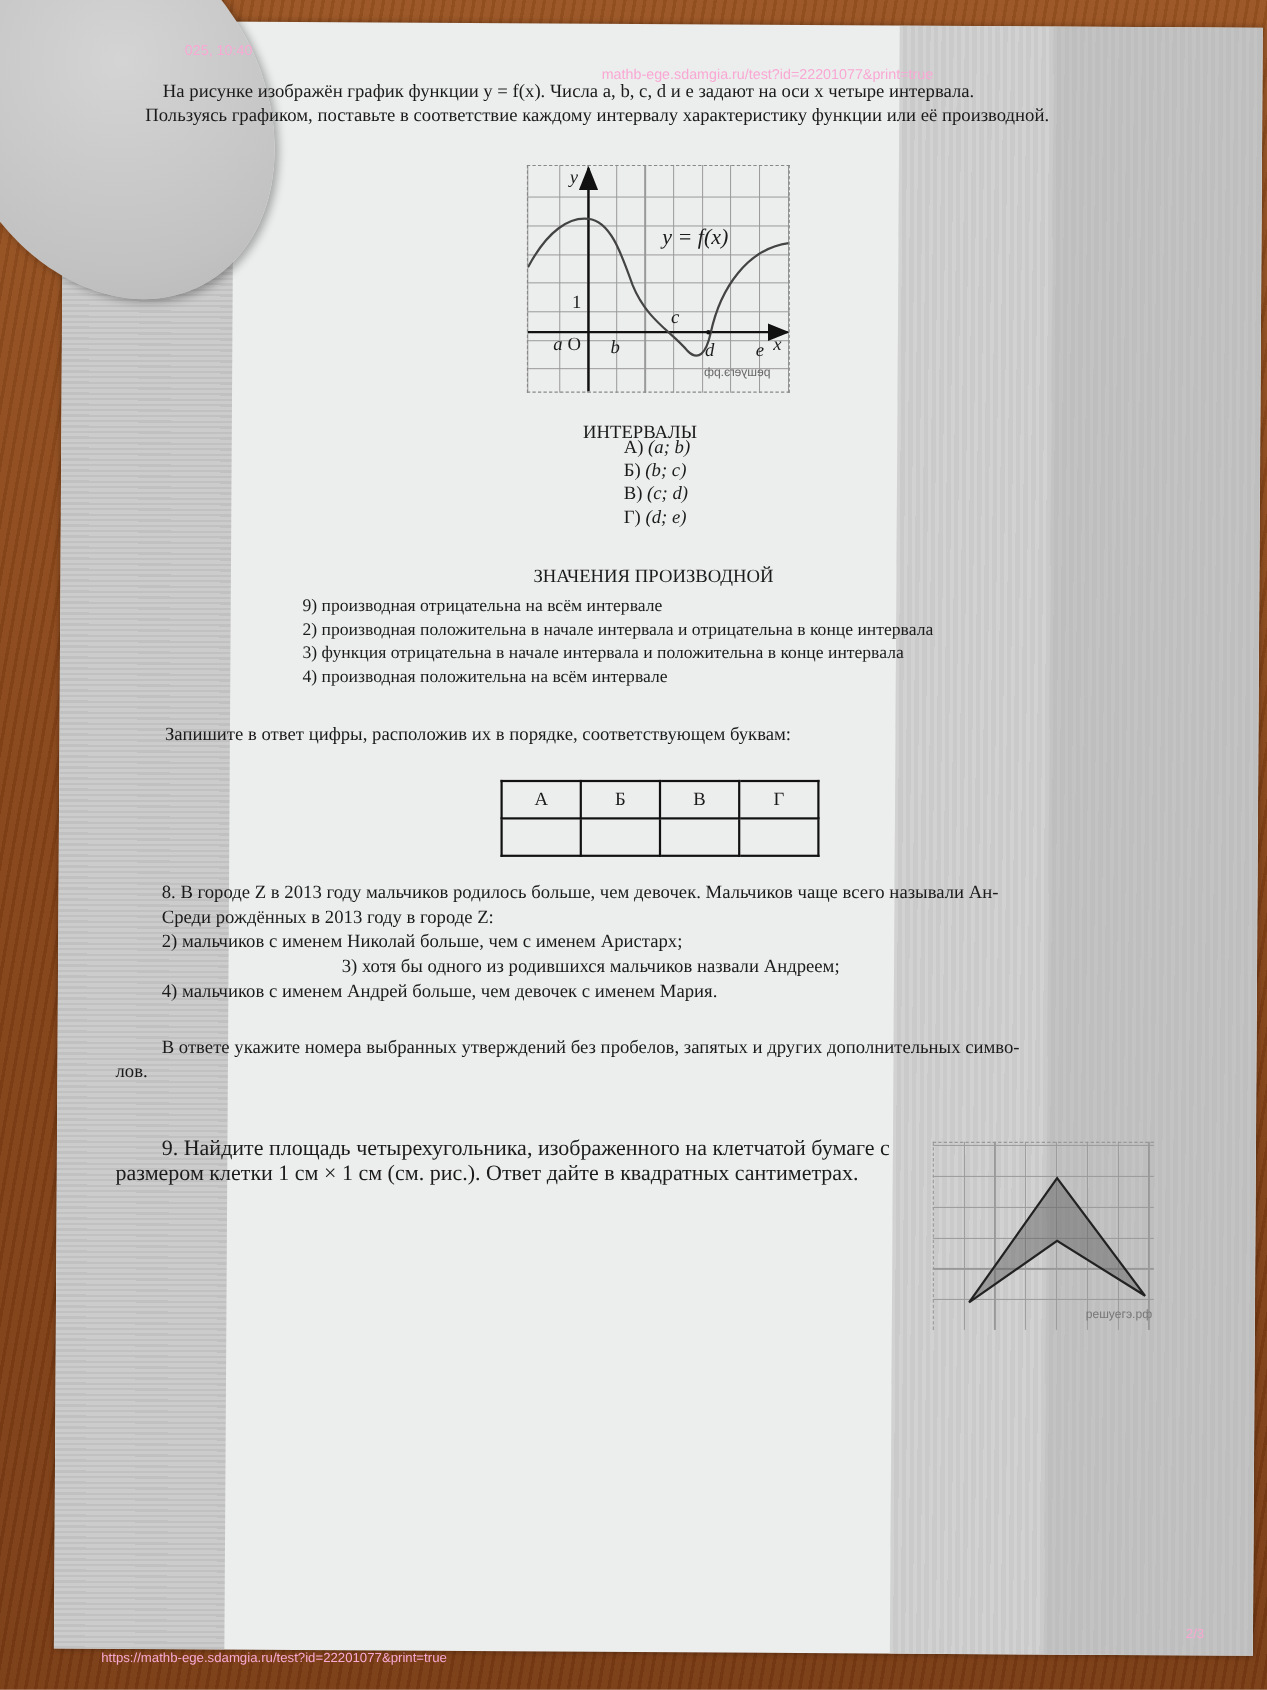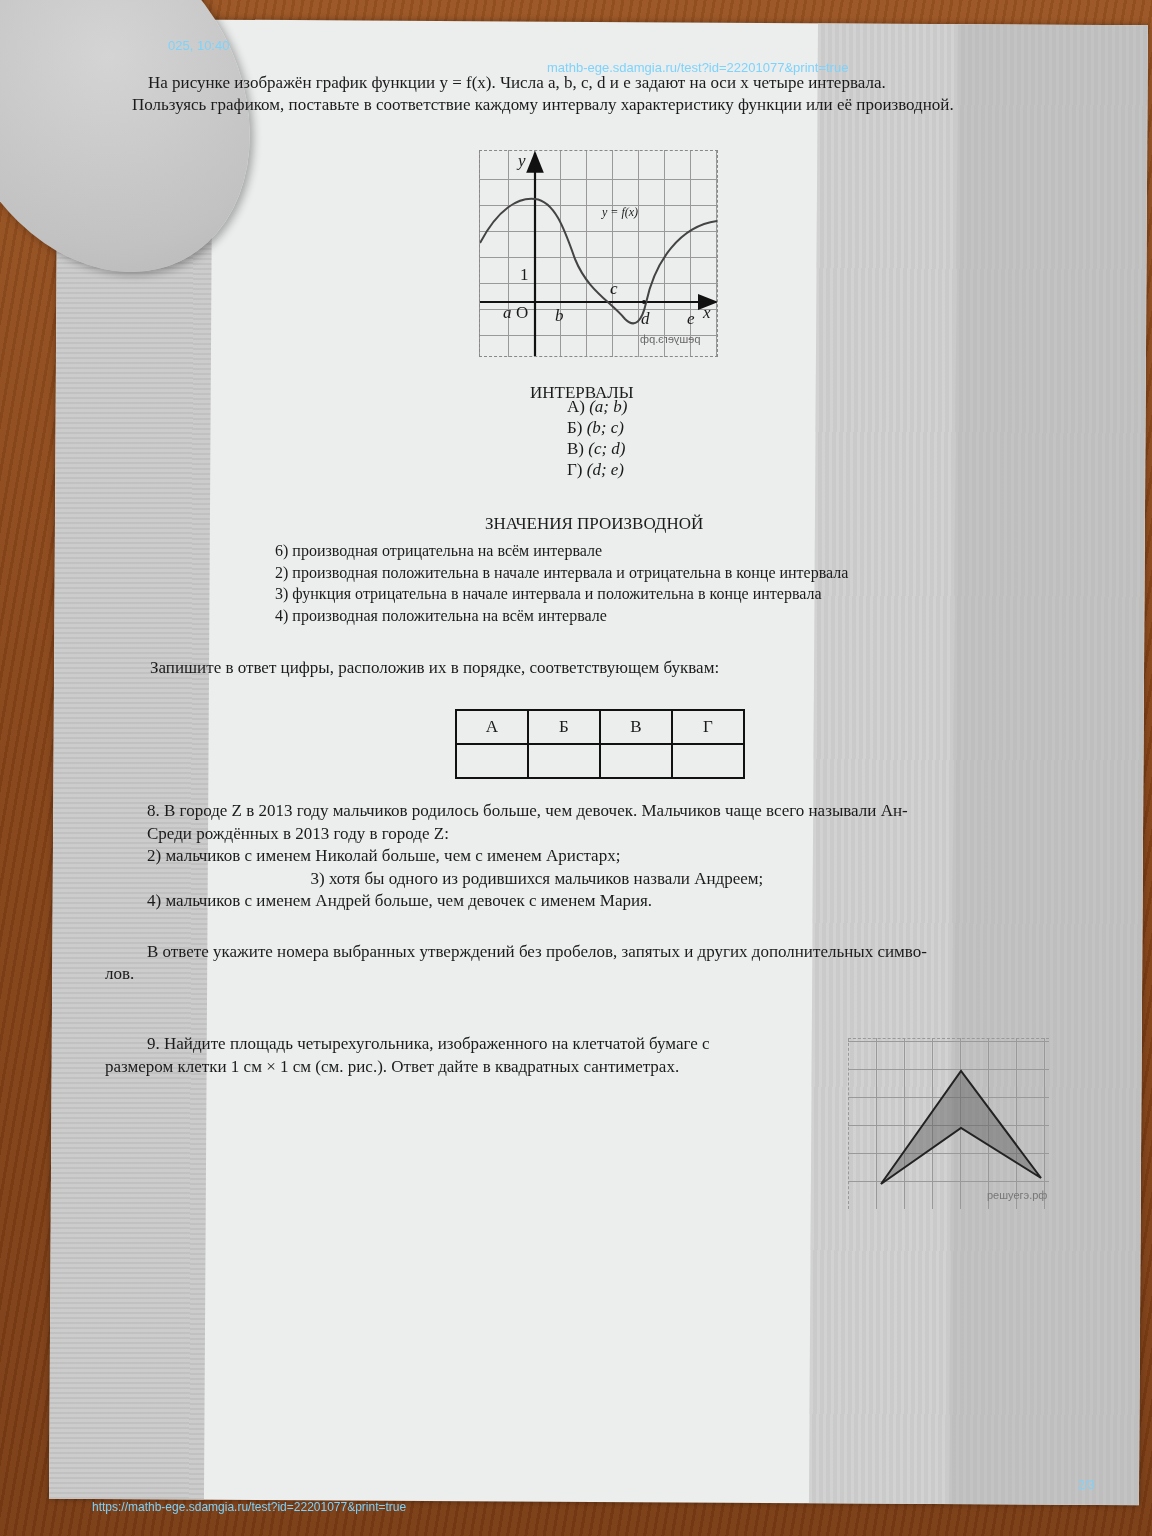--- a/index.html
+++ b/index.html
@@ -15,21 +15,21 @@
   .page .band-left{position:absolute;left:0;top:0;width:155px;height:100%;
         background:repeating-linear-gradient(0deg,#b9b9b9 0 2px,#c6c6c6 2px 5px);opacity:.85;}
   .page .band-right{position:absolute;left:760px;top:0;width:330px;height:100%;
         background:repeating-linear-gradient(90deg,#cdcdcd 0 3px,#c4c4c4 3px 7px);opacity:.85;}
   .page .band-right2{position:absolute;left:900px;top:0;width:190px;height:100%;
         background:rgba(170,170,170,0.35);}
   .curl{position:absolute;left:-40px;top:-80px;width:280px;height:360px;border-radius:50%;
         background:radial-gradient(circle at 60% 40%,#d4d4d4,#c2c2c2 70%,#b5b5b5);
         transform:rotate(-28deg);box-shadow:2px 4px 8px rgba(0,0,0,0.3);z-index:5;}
   .abs{position:absolute;}
-  .hdr{font-family:"Liberation Sans",sans-serif;font-size:13px;color:#7dd3fc;}
+  .hdr{font-family:"Liberation Sans",sans-serif;font-size:13px;color:#f9a8d4;}
   .txt{font-size:17px;line-height:22px;white-space:nowrap;}
   .graph{position:absolute;left:479px;top:150px;width:237px;height:205px;
          border:1px dashed #888;background:
            repeating-linear-gradient(90deg,transparent 0 25px,#999 25px 26px),
            repeating-linear-gradient(0deg,transparent 0 25px,#999 25px 26px);
          background-position:3px 0,0 5px;}
   table.ans{position:absolute;left:455px;top:709px;border-collapse:collapse;}
   table.ans td{border:2px solid #111;width:68px;height:30px;text-align:center;font-size:17px;}
   .fig9{position:absolute;left:848px;top:1038px;width:200px;height:170px;
         background:
@@ -65,40 +65,40 @@
       </defs>
     <line x1="0" y1="151" x2="236" y2="151" stroke="#111" stroke-width="2" marker-end="url(#ah)"></line>
     <line x1="55" y1="205" x2="55" y2="2" stroke="#111" stroke-width="2.2" marker-end="url(#ah)"></line>
     <path d="M0,92 C18,58 38,46 55,48 C75,50 85,80 95,108 C108,140 130,150 145,168 C155,178 162,170 166,152 C175,110 200,75 237,70" fill="none" stroke="#444" stroke-width="2"></path>
     <circle cx="164" cy="151" r="2" fill="#111"></circle>
   </svg>
   <span class="abs" style="left:38px;top:0px;font-style:italic;font-size:17px;">y</span>
   <span class="abs" style="left:223px;top:152px;font-style:italic;font-size:17px;">x</span>
   <span class="abs" style="left:36px;top:152px;font-size:17px;">O</span>
   <span class="abs" style="left:40px;top:114px;font-size:17px;">1</span>
-  <span class="abs" style="left:122px;top:54px;font-style:italic;font-size:12px;">y = f(x)</span>
+  <span class="abs" style="left:122px;top:54px;font-style:italic;font-size:20px;">y = f(x)</span>
   <span class="abs" style="left:23px;top:152px;font-style:italic;font-size:17px;">a</span>
   <span class="abs" style="left:75px;top:155px;font-style:italic;font-size:17px;">b</span>
   <span class="abs" style="left:130px;top:128px;font-style:italic;font-size:17px;">c</span>
   <span class="abs" style="left:161px;top:158px;font-style:italic;font-size:17px;">d</span>
   <span class="abs" style="left:207px;top:158px;font-style:italic;font-size:17px;">e</span>
   <span class="abs" style="left:160px;top:182px;font-family:'Liberation Sans',sans-serif;font-size:11px;color:#666;transform:scaleX(-1);">решуегэ.рф</span>
 </div>
 
 <div class="abs txt" style="left:530px;top:382px;">ИНТЕРВАЛЫ</div>
 <div class="abs" style="left:567px;top:396px;font-size:17px;line-height:21px;">
   <div><span>А)</span> <i>(a; b)</i></div>
   <div><span>Б)</span> <i>(b; c)</i></div>
   <div><span>В)</span> <i>(c; d)</i></div>
   <div><span>Г)</span> <i>(d; e)</i></div>
 </div>
 
 <div class="abs txt" style="left:485px;top:513px;">ЗНАЧЕНИЯ ПРОИЗВОДНОЙ</div>
 <div class="abs" style="left:275px;top:540px;font-size:16px;line-height:21.5px;white-space:nowrap;">
-  <div>6) производная отрицательна на всём интервале</div>
+  <div>9) производная отрицательна на всём интервале</div>
   <div>2) производная положительна в начале интервала и отрицательна в конце интервала</div>
   <div>3) функция отрицательна в начале интервала и положительна в конце интервала</div>
   <div>4) производная положительна на всём интервале</div>
 </div>
 
 <div class="abs txt" style="left:150px;top:657px;">Запишите в ответ цифры, расположив их в порядке, соответствующем буквам:</div>
 
 <table class="ans">
   <tbody>
       <tr>
@@ -119,21 +119,21 @@
 <div class="abs" style="left:105px;top:800px;font-size:17px;line-height:22.5px;white-space:nowrap;">
   <div style="padding-left:42px;">8. В городе Z в 2013 году мальчиков родилось больше, чем девочек. Мальчиков чаще всего называли Ан-</div>
   <div style="padding-left:42px;">Среди рождённых в 2013 году в городе Z:</div>
   <div style="padding-left:42px;">2) мальчиков с именем Николай больше, чем с именем Аристарх;</div>
   <div style="padding-left:42px;text-align:center;">3) хотя бы одного из родившихся мальчиков назвали Андреем;</div>
   <div style="padding-left:42px;">4) мальчиков с именем Андрей больше, чем девочек с именем Мария.</div>
   <div style="padding-left:42px;margin-top:28px;">В ответе укажите номера выбранных утверждений без пробелов, запятых и других дополнительных симво-</div>
   <div>лов.</div>
 </div>
 
-<div class="abs" style="left:105px;top:1033px;font-size:17px;line-height:22.5px;white-space:nowrap;">
+<div class="abs" style="left:105px;top:1033px;font-size:20px;line-height:22.5px;white-space:nowrap;">
   <div style="padding-left:42px;">9.  Найдите площадь четырехугольника, изображенного на клетчатой бумаге с</div>
   <div>размером клетки 1 см × 1 см (см. рис.). Ответ дайте в квадратных сантиметрах.</div>
 </div>
 
 <div class="fig9">
   <svg width="200" height="170" style="position:absolute;left:0;top:0;">
     <polygon points="32,145 112,32 192,139 112,89" fill="rgba(90,90,90,0.45)" stroke="#222" stroke-width="2"></polygon>
   </svg>
   <span class="abs" style="left:138px;top:150px;font-family:'Liberation Sans',sans-serif;font-size:11px;color:#777;">решуегэ.рф</span>
 </div>

